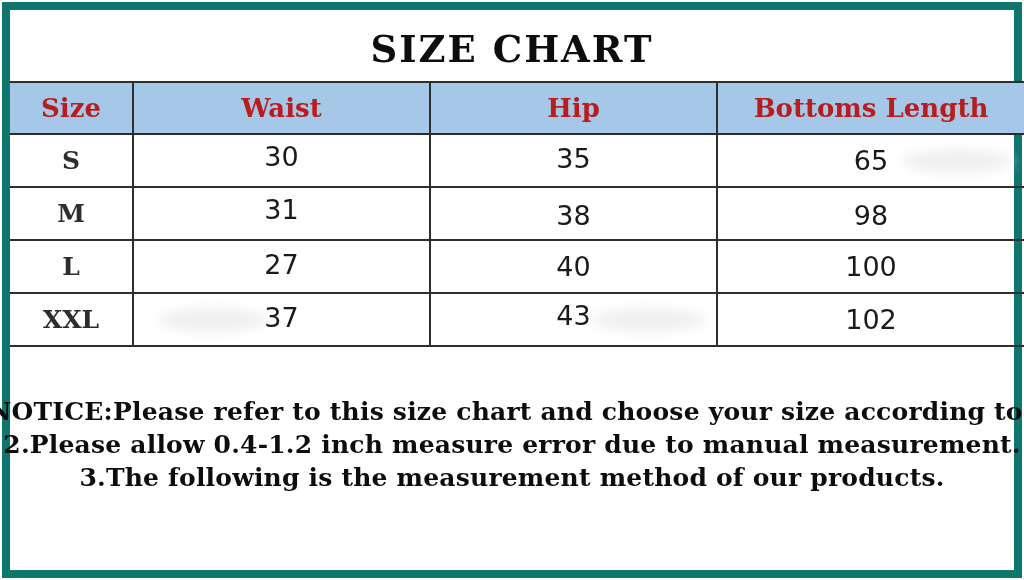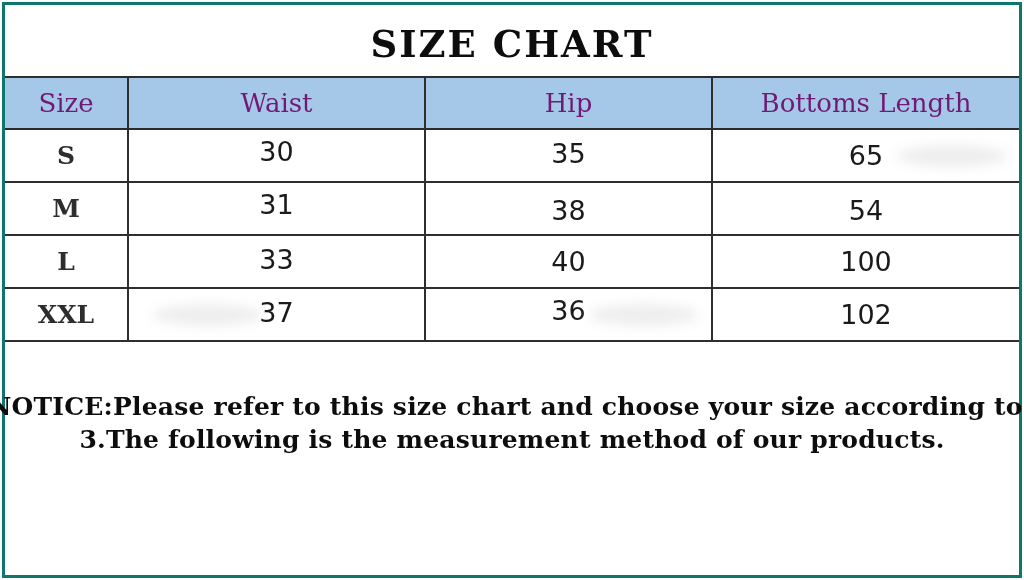--- a/index.html
+++ b/index.html
@@ -9,21 +9,21 @@
     width: 1024px;
     height: 580px;
     background: #ffffff;
     box-sizing: border-box;
     overflow: hidden;
   }
 
   .frame {
     position: absolute;
     inset: 2px;
-    border: 3px solid #0f766e;
+    border: 8px solid #0f766e;
     box-sizing: border-box;
     display: flex;
     flex-direction: column;
   }
 
   
   .title-bar {
     height: 71px;
     display: flex;
     align-items: center;
@@ -58,23 +58,23 @@
   table.size-table th { border-top-width: 2px; }
   table.size-table tr > *:first-child { border-left: none; }
   table.size-table tr > *:last-child  { border-right: none; }
 
   tr.header-row  { height: 52px; }
   tr.data-row    { height: 53px; }
 
   tr.header-row th {
     background: #a6c8e8;
     font-family: "DejaVu Serif", "Liberation Serif", serif;
-    font-weight: 400;
+    font-weight: 700;
     font-size: 26px;
-    color: #701a75;
+    color: #b91c1c;
     border-bottom-color: #2b2b2b;
   }
   td.size-cell {
     font-family: "DejaVu Serif", "Liberation Serif", serif;
     font-weight: 700;
     font-size: 25px;
     color: #2d2d2d;
   }
   td.num-cell {
     font-family: "DejaVu Sans", "Liberation Sans", sans-serif;
@@ -151,39 +151,40 @@
           <td class="size-cell">S</td>
           <td class="num-cell nudge-up"><span class="val">30</span></td>
           <td class="num-cell nudge-up-sm"><span class="val">35</span></td>
           <td class="num-cell smudge-right"><span class="val">65</span></td>
         </tr>
 
         <tr class="data-row">
           <td class="size-cell">M</td>
           <td class="num-cell nudge-up"><span class="val">31</span></td>
           <td class="num-cell nudge-down"><span class="val">38</span></td>
-          <td class="num-cell nudge-down"><span class="val">54</span></td>
+          <td class="num-cell nudge-down"><span class="val">98</span></td>
         </tr>
 
         <tr class="data-row">
           <td class="size-cell">L</td>
-          <td class="num-cell nudge-up-sm"><span class="val">33</span></td>
+          <td class="num-cell nudge-up-sm"><span class="val">27</span></td>
           <td class="num-cell"><span class="val">40</span></td>
           <td class="num-cell"><span class="val">100</span></td>
         </tr>
 
 
         <tr class="data-row">
           <td class="size-cell">XXL</td>
           <td class="num-cell nudge-up-sm smudge-left"><span class="val">37</span></td>
-          <td class="num-cell nudge-up smudge-right"><span class="val">36</span></td>
+          <td class="num-cell nudge-up smudge-right"><span class="val">43</span></td>
           <td class="num-cell"><span class="val">102</span></td>
         </tr>
       </tbody>
     </table>
 
     <div class="notice-area">
       <div class="notice-line">1.NOTICE:Please refer to this size chart and choose your size according to it.</div>
+      <div class="notice-line">2.Please allow 0.4-1.2 inch measure error due to manual measurement.</div>
       <div class="notice-line">3.The following is the measurement method of our products.</div>
     </div>
 
   </div>
 </div>
 
 </body></html>

